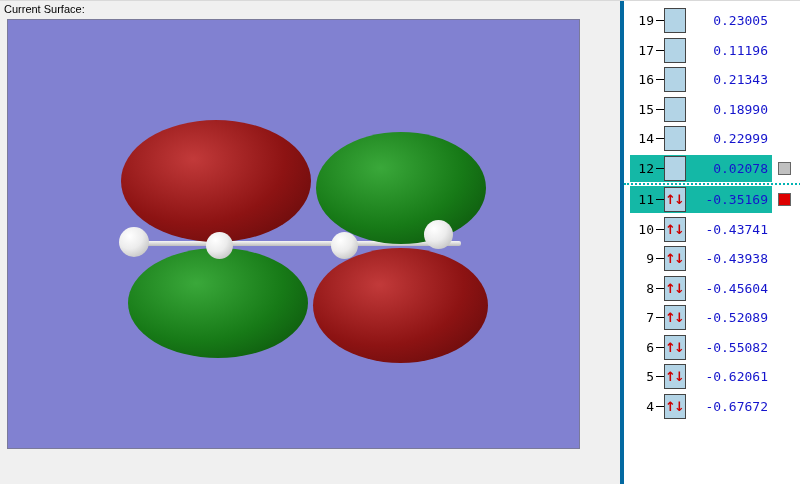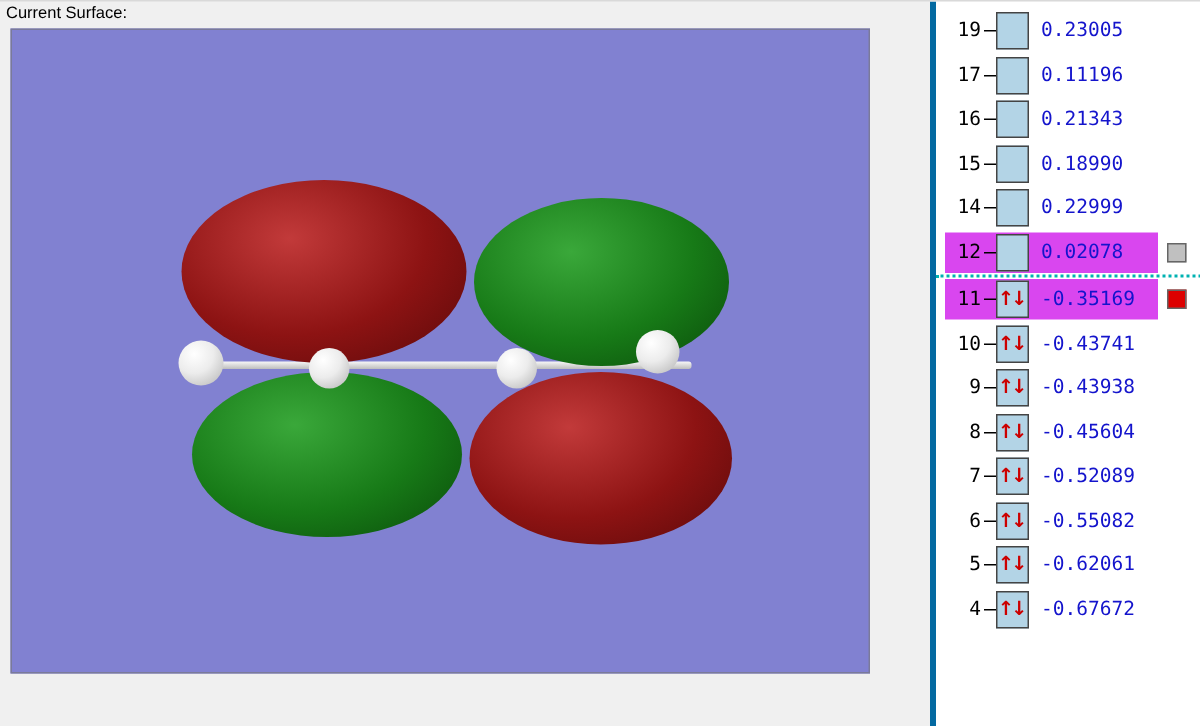--- a/index.html
+++ b/index.html
@@ -38,32 +38,32 @@
   .atom-2 { left:198px; top:212px; width:27px; height:27px; }
   .atom-3 { left:323px; top:212px; width:27px; height:27px; }
   .atom-4 { left:416px; top:200px; width:29px; height:29px; }
 
   
   .right-pane { position:absolute; left:588px; top:0; width:212px; height:484px;
                 background:#ffffff; border-left:4px solid #0369a1; box-sizing:border-box;margin-left:32px; }
   .orbital-list { position:absolute; left:0; top:0; right:18px; bottom:0; padding-top:5px; }
   .orb-row { display:flex; align-items:center; height:29.5px; padding-left:6px; }
   .row-main { display:flex; align-items:center; padding:1px 4px 1px 2px; }
-  .row-main.hl { background:#d946ef; }
+  .row-main.hl { background:#14b8a6; }
   .num { width:22px; text-align:right; font-family:"DejaVu Sans Mono", monospace;
          font-size:13px; color:#000; margin-right:2px; }
   .tick { width:8px; height:1px; background:#000; }
   .box { width:20px; height:23px; background:#b3d4e6; border:1px solid #444;
          display:flex; align-items:center; justify-content:center; box-sizing:content-box;
          margin-right:8px; }
   .ar { color:#cc0000; font-family:"DejaVu Sans", sans-serif; font-weight:bold;
         font-size:13px; line-height:1; }
   .ar.up { margin-right:-2px; }
   .val { font-family:"DejaVu Sans Mono", monospace; font-size:13px; color:#1414cc;
-         width:74px; }
+         width:74px; text-align:right; }
   .swatch { width:11px; height:11px; border:1px solid #666; margin-left:6px; flex:0 0 auto; }
   .sep { height:0; border-top:2px dotted #00b2b2; margin-right:2px; position:relative; z-index:2; }
 
   
   .scrollbar { position:absolute; right:0; top:0; width:18px; height:484px;
                background:#f0f0f0; }
   .sb-btn { position:absolute; left:0; width:18px; height:17px; background:#e6e6e6;
             border:1px solid #b0b0b0; box-sizing:border-box;
             display:flex; align-items:center; justify-content:center; }
   .sb-btn.up { top:0; }

